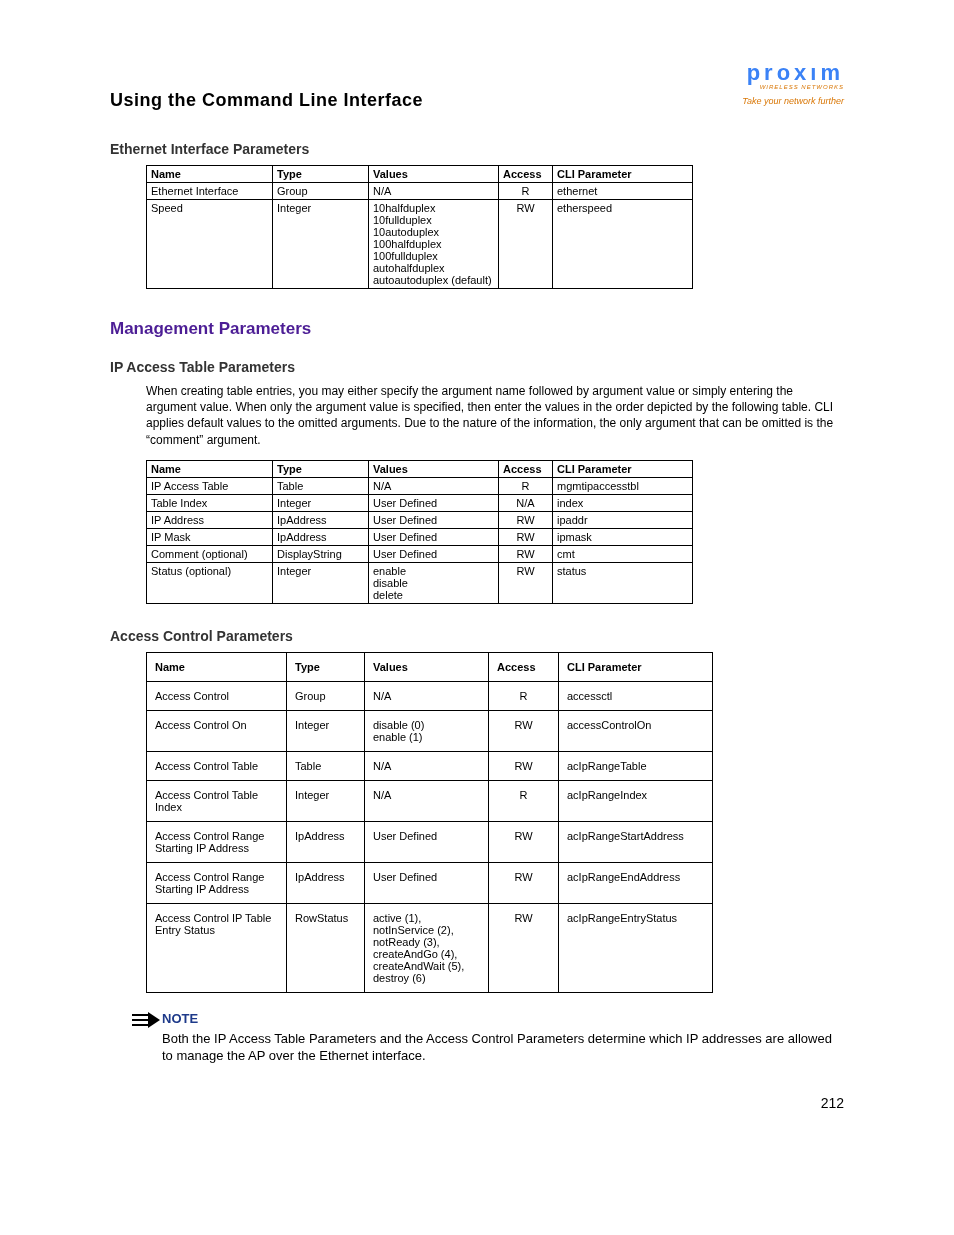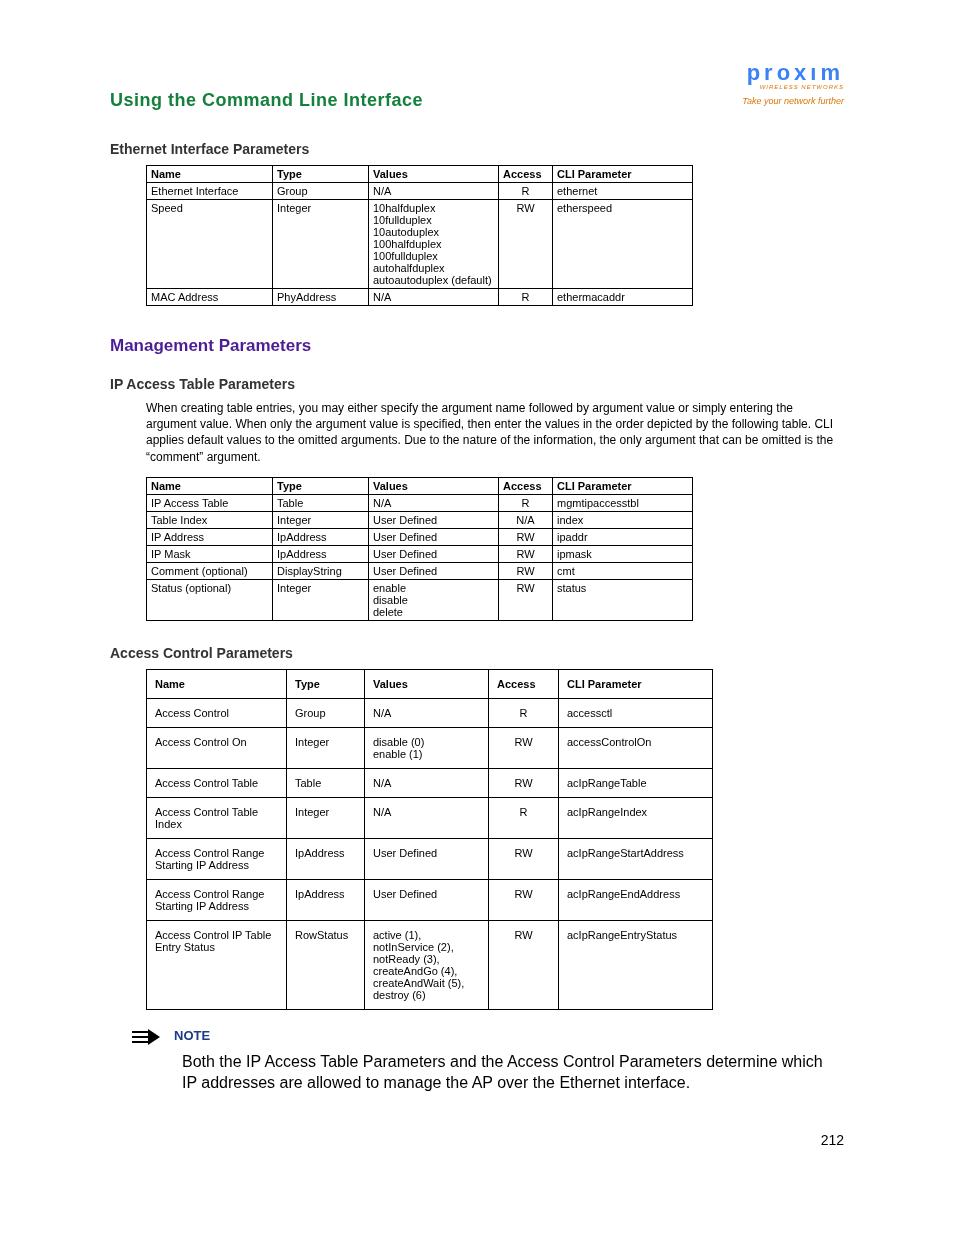--- a/index.html
+++ b/index.html
@@ -15,21 +15,21 @@
   .header-row {
     display: flex;
     justify-content: space-between;
     align-items: flex-start;
     margin-bottom: 30px;
   }
   .page-title {
     font-family: Verdana, Arial, sans-serif;
     font-size: 18px;
     font-weight: bold;
-    color: #15803d;
+    color: #000000;
     letter-spacing: 0.5px;
     margin-top: 30px;
   }
   .brand-block { text-align: right; }
   .brand-logo {
     font-family: Verdana, sans-serif;
     font-size: 22px;
     font-weight: bold;
     color: #3b82f6;
     letter-spacing: 4px;
@@ -94,41 +94,41 @@
   }
   table.padded .col-name   { width: 140px; }
   table.padded .col-type   { width: 78px; }
   table.padded .col-values { width: 124px; }
   table.padded .col-access { width: 70px; }
   table.padded .col-cli    { width: 154px; }
 
   .note-block {
     display: flex;
     align-items: flex-start;
-    gap: 12px;
+    gap: 0;
     margin-top: 18px;
     margin-left: 20px;
   }
   .note-icon {
     font-size: 20px;
     font-weight: bold;
     line-height: 1;
     padding-top: 0;
   }
   .note-label {
     font-family: Verdana, Arial, sans-serif;
     font-size: 13px;
     font-weight: bold;
     color: #1e3a8a;
     margin: 0 0 4px 0;
   }
   .note-text {
-    font-size: 16px;
+    font-size: 13px;
     line-height: 1.35;
-    margin: 8px;
+    margin: 0;
   }
   .page-number {
     text-align: right;
     margin-top: 30px;
     font-size: 14px;
   }
 </style>
 </head>
 <body>
 
@@ -165,27 +165,20 @@
         <td class="col-type" style="white-space: pre-line;">Integer</td>
         <td class="col-values" style="white-space: pre-line;">10halfduplex
 10fullduplex
 10autoduplex
 100halfduplex
 100fullduplex
 autohalfduplex
 autoautoduplex (default)</td>
         <td class="col-access" style="white-space: pre-line;">RW</td>
         <td class="col-cli" style="white-space: pre-line;">etherspeed</td>
-      </tr>
-      <tr>
-        <td class="col-name" style="white-space: pre-line;">MAC Address</td>
-        <td class="col-type" style="white-space: pre-line;">PhyAddress</td>
-        <td class="col-values" style="white-space: pre-line;">N/A</td>
-        <td class="col-access" style="white-space: pre-line;">R</td>
-        <td class="col-cli" style="white-space: pre-line;">ethermacaddr</td>
       </tr>
     </tbody>
 </table>
 
 <div class="section-h1">Management Parameters</div>
 
 <div class="section-h2">IP Access Table Parameters</div>
 <p class="body-text">When creating table entries, you may either specify the argument name followed by argument value or simply entering the argument value. When only the argument value is specified, then enter the values in the order depicted by the following table. CLI applies default values to the omitted arguments. Due to the nature of the information, the only argument that can be omitted is the “comment” argument.</p>
 <table class="param-table">
   <thead>

